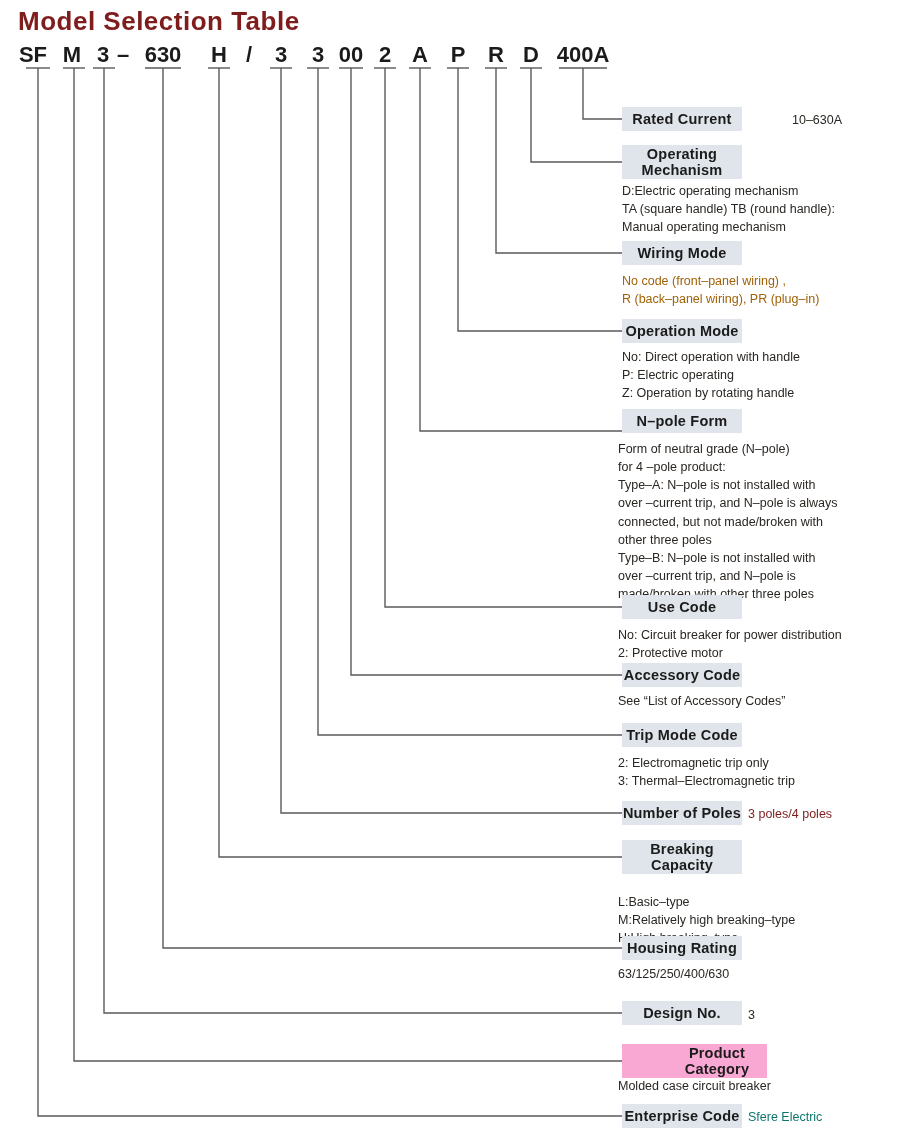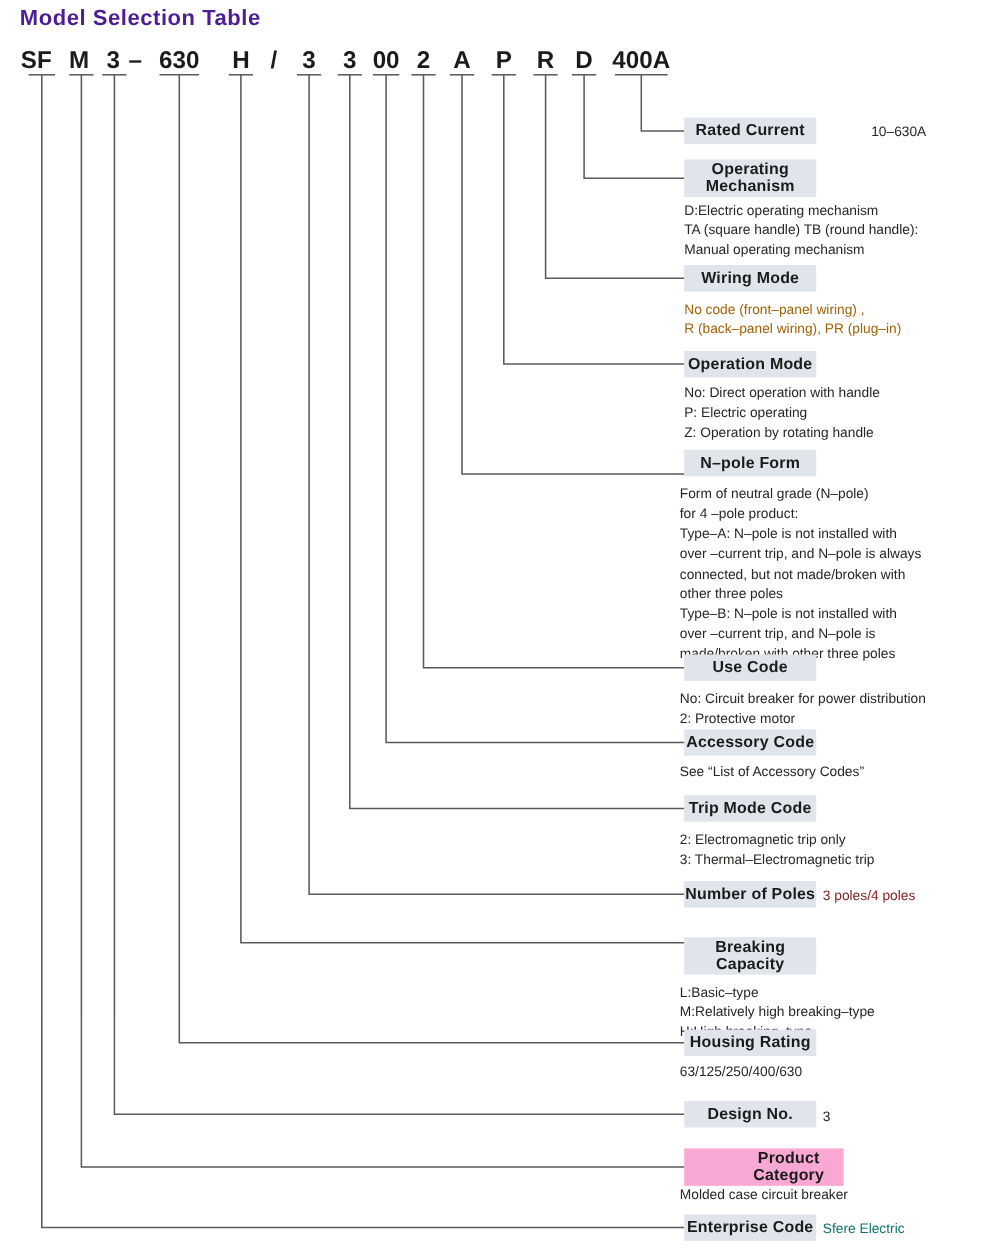--- a/index.html
+++ b/index.html
@@ -11,23 +11,23 @@
     position:relative;
     width:900px;
     height:1135px;
     overflow:hidden;
     background:#ffffff;
   }
   
   #title{
     position:absolute;
     left:18px; top:6px;
-    font-size:20px;
+    font-size:26px;
     font-weight:bold;
-    color:#4c1d95;
+    color:#7f1d1d;
     letter-spacing:0.5px;
     white-space:nowrap;
   }
   
   .code-seg{
     position:absolute;
     top:42px;
     font-size:22px;
     font-weight:bold;
     color:#1b1b1b;
@@ -195,21 +195,21 @@
         </div>
       </div>
       <div class="desc" style="left: 618px; top: 754px; color: rgb(42, 38, 34);">2: Electromagnetic trip only
 3: Thermal–Electromagnetic trip</div>
       <div class="lbl" style="left: 622px; top: 801px; width: 120px; height: 24px; background: rgb(223, 229, 234);">
         <div>
           <div>Number of Poles</div>
         </div>
       </div>
       <div class="inline-val" style="left: 748px; top: 807px; color: #7f1d1d;">3 poles/4 poles</div>
-      <div class="lbl two-line" style="left: 622px; top: 840px; width: 120px; height: 34px; background: rgb(223, 229, 234); margin-top: 12px;">
+      <div class="lbl two-line" style="left: 622px; top: 840px; width: 120px; height: 34px; background: rgb(223, 229, 234);">
         <div>
           <div>Breaking</div>
           <div>Capacity</div>
         </div>
       </div>
       <div class="desc" style="left: 618px; top: 876px; color: rgb(42, 38, 34); margin-top: 17px;">L:Basic–type
 M:Relatively high breaking–type
 H:High breaking–type</div>
       <div class="lbl" style="left: 622px; top: 936px; width: 120px; height: 24px; background: rgb(223, 229, 234);">
         <div>

